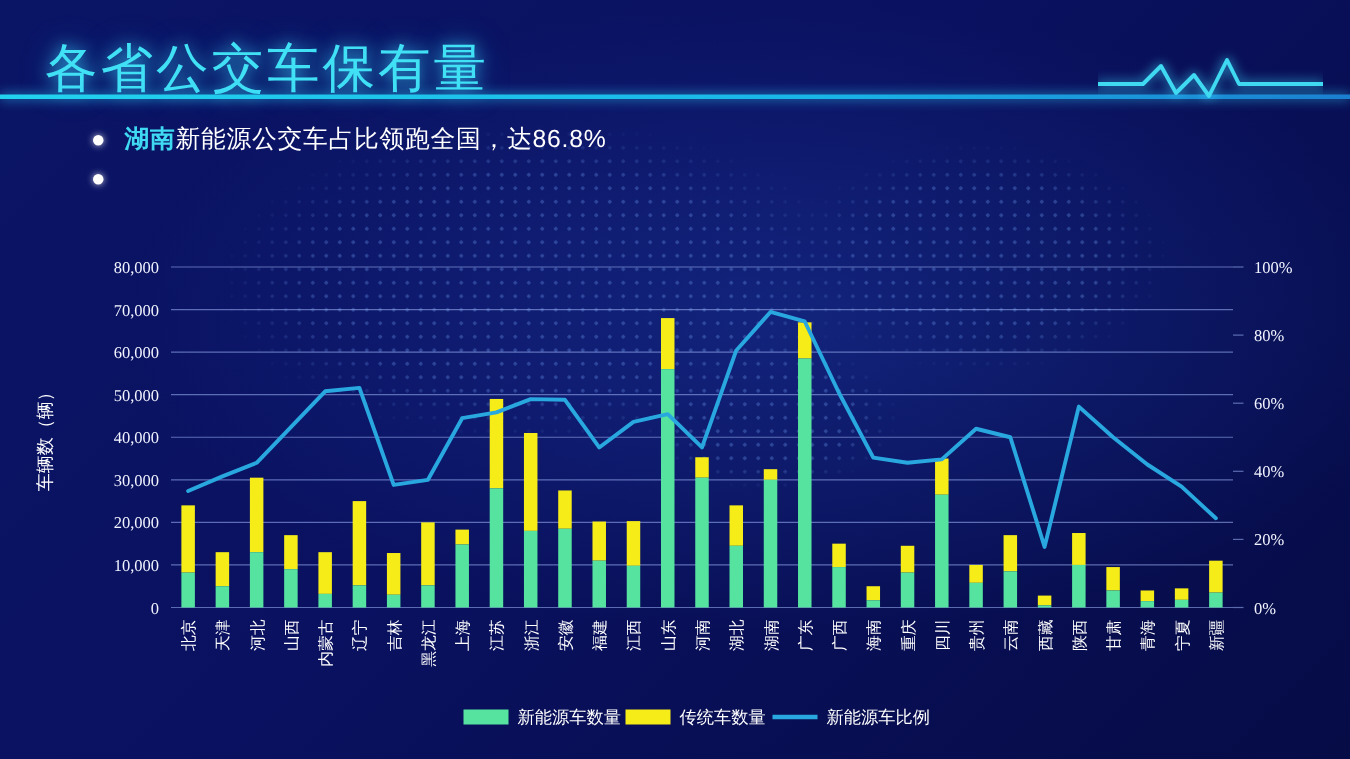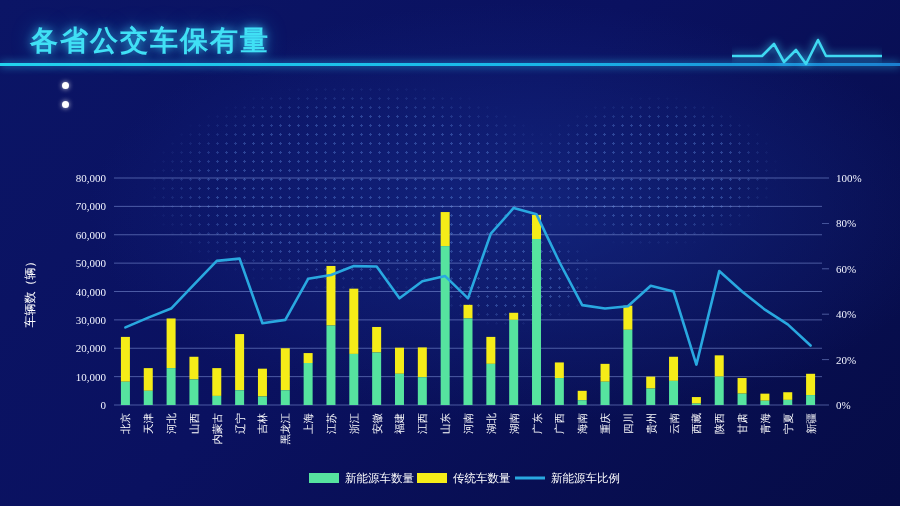--- a/index.html
+++ b/index.html
@@ -26,21 +26,21 @@
                         radial-gradient(ellipse 120px 70px at 52% 72%, #000 0%, #000 45%, transparent 72%);
     mask-image:radial-gradient(ellipse 300px 150px at 30% 45%, #000 0%, #000 48%, transparent 72%),
                radial-gradient(ellipse 180px 110px at 72% 40%, #000 0%, #000 45%, transparent 70%),
                radial-gradient(ellipse 120px 70px at 52% 72%, #000 0%, #000 45%, transparent 72%);
     pointer-events:none;
   }
 
   
   #page-title{
     position:absolute;left:30px;top:22px;
-    font-size:28px;font-weight:bold;letter-spacing:2px;
+    font-size:35px;font-weight:normal;letter-spacing:2px;
     color:#40e0f5;
     text-shadow:0 0 10px rgba(60,220,255,0.75),0 0 22px rgba(40,180,255,0.45);
   }
   #title-rule{
     position:absolute;left:0;top:63px;width:900px;height:3px;
     background:linear-gradient(90deg,#22d3ee 0%,#19b6e8 60%,#1b7fd0 100%);
     box-shadow:0 0 8px rgba(50,210,255,0.8);
   }
   #ekg{position:absolute;right:18px;top:24px;}
 
@@ -73,20 +73,21 @@
   <div id="page-title">各省公交车保有量</div>
   <div id="title-rule"></div>
 
   <svg id="ekg" width="150" height="46">
     <polyline points="0,32 30,32 42,20 52,38 64,26 74,40 86,16 94,32 150,32" fill="none" stroke="#3fd9f2" stroke-width="2.6" stroke-linejoin="round" stroke-linecap="round" style="filter:drop-shadow(0 0 4px rgba(60,220,255,0.9))"></polyline>
   </svg>
 
   <div id="bullets">
     <div class="bullet">
       <span class="bullet-dot"></span>
+      <span class="bullet-text"><span class="hl">湖南</span><span>新能源公交车占比领跑全国，达86.8%</span></span>
     </div>
     <div class="bullet">
       <span class="bullet-dot"></span>
     </div>
   </div>
 
   <div id="chart">
     <svg id="chart-svg" width="900" height="346">
       <g id="grid-layer">
           <line x1="114" y1="245" x2="822" y2="245" class="grid"></line>

